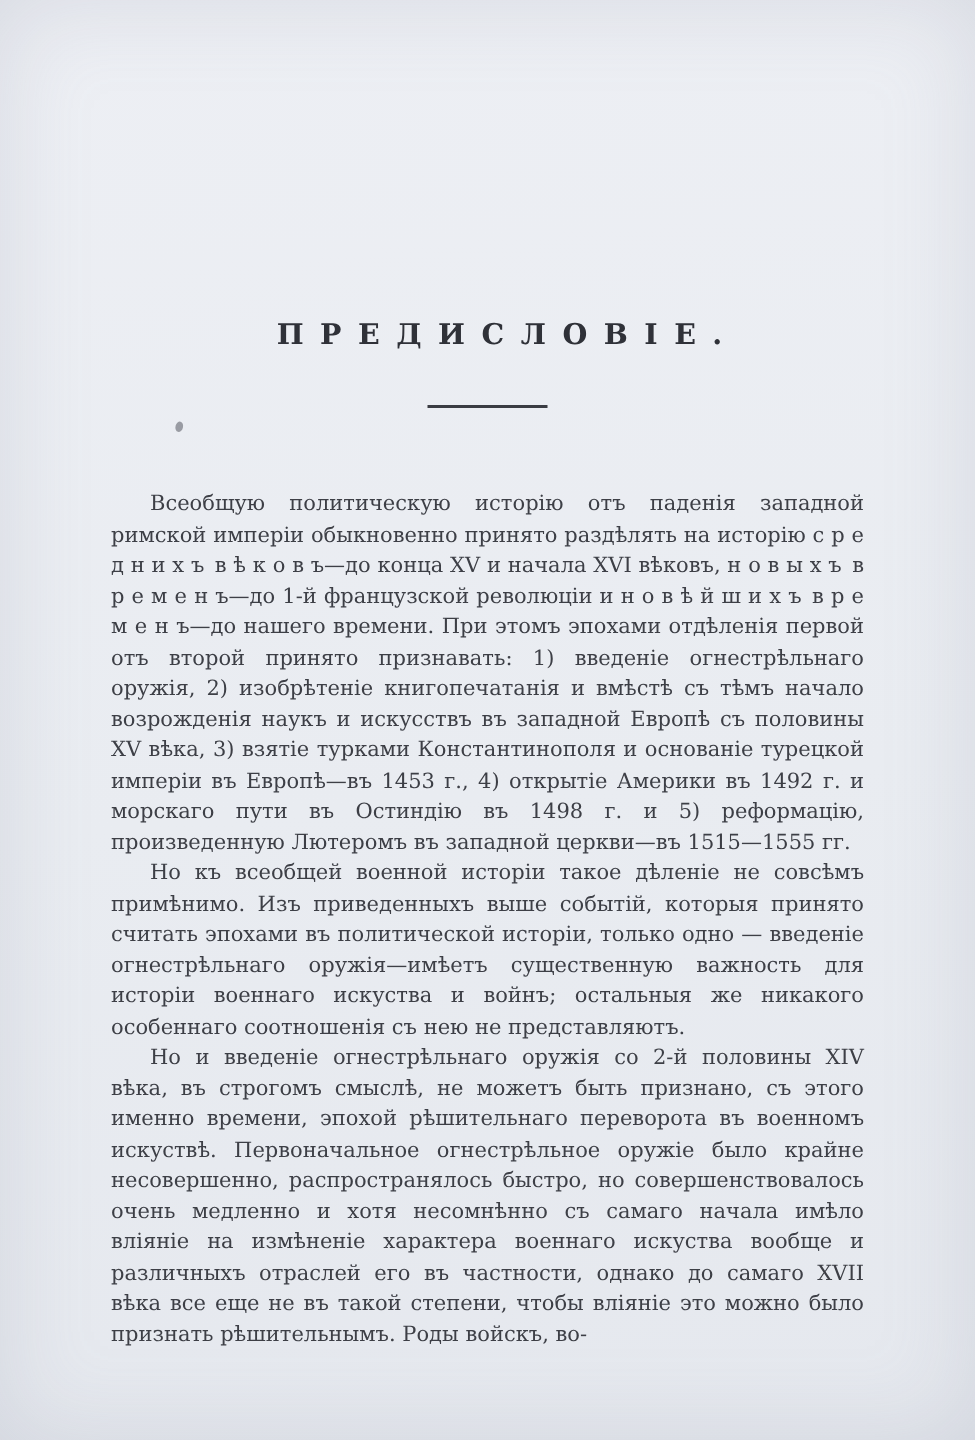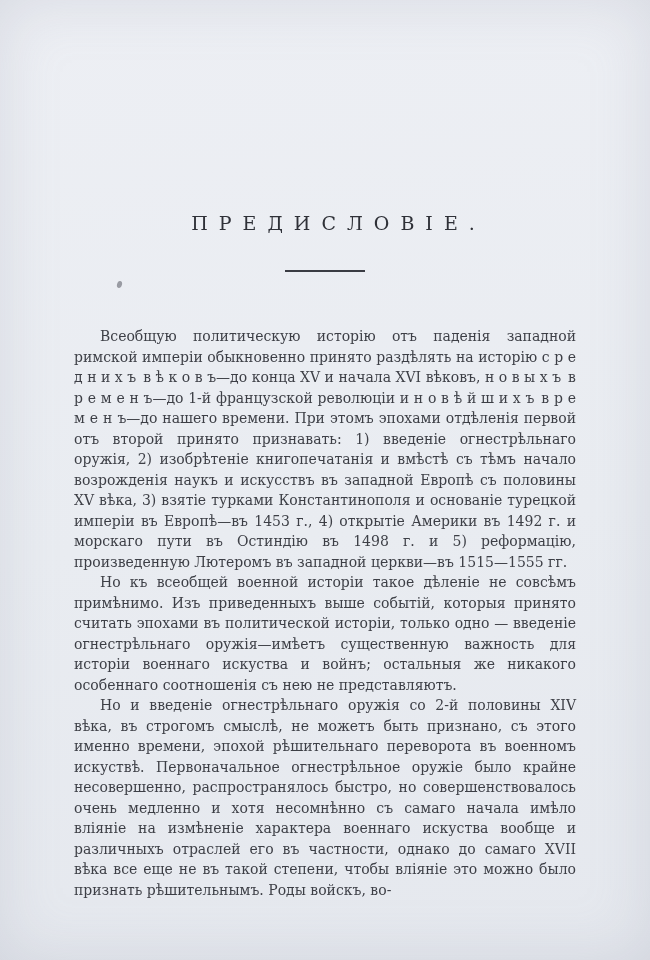--- a/index.html
+++ b/index.html
@@ -20,21 +20,21 @@
     box-shadow: inset 0 0 60px rgba(140,146,162,0.22);
     font-family: "DejaVu Serif", "Liberation Serif", serif;
     color: var(--ink, #3d3f46);
   }
   .title {
     margin: 0;
     padding-top: 212px;
     padding-left: 27px; 
     text-align: center;
     font-size: 19px;
-    font-weight: normal;
+    font-weight: bold;
     letter-spacing: 11px;
     color: #2f3138;
   }
   .rule {
     width: 80px;
     height: 2px;
     margin: 36px auto 0;
     background: #3a3c43;
   }
   .body-text {

